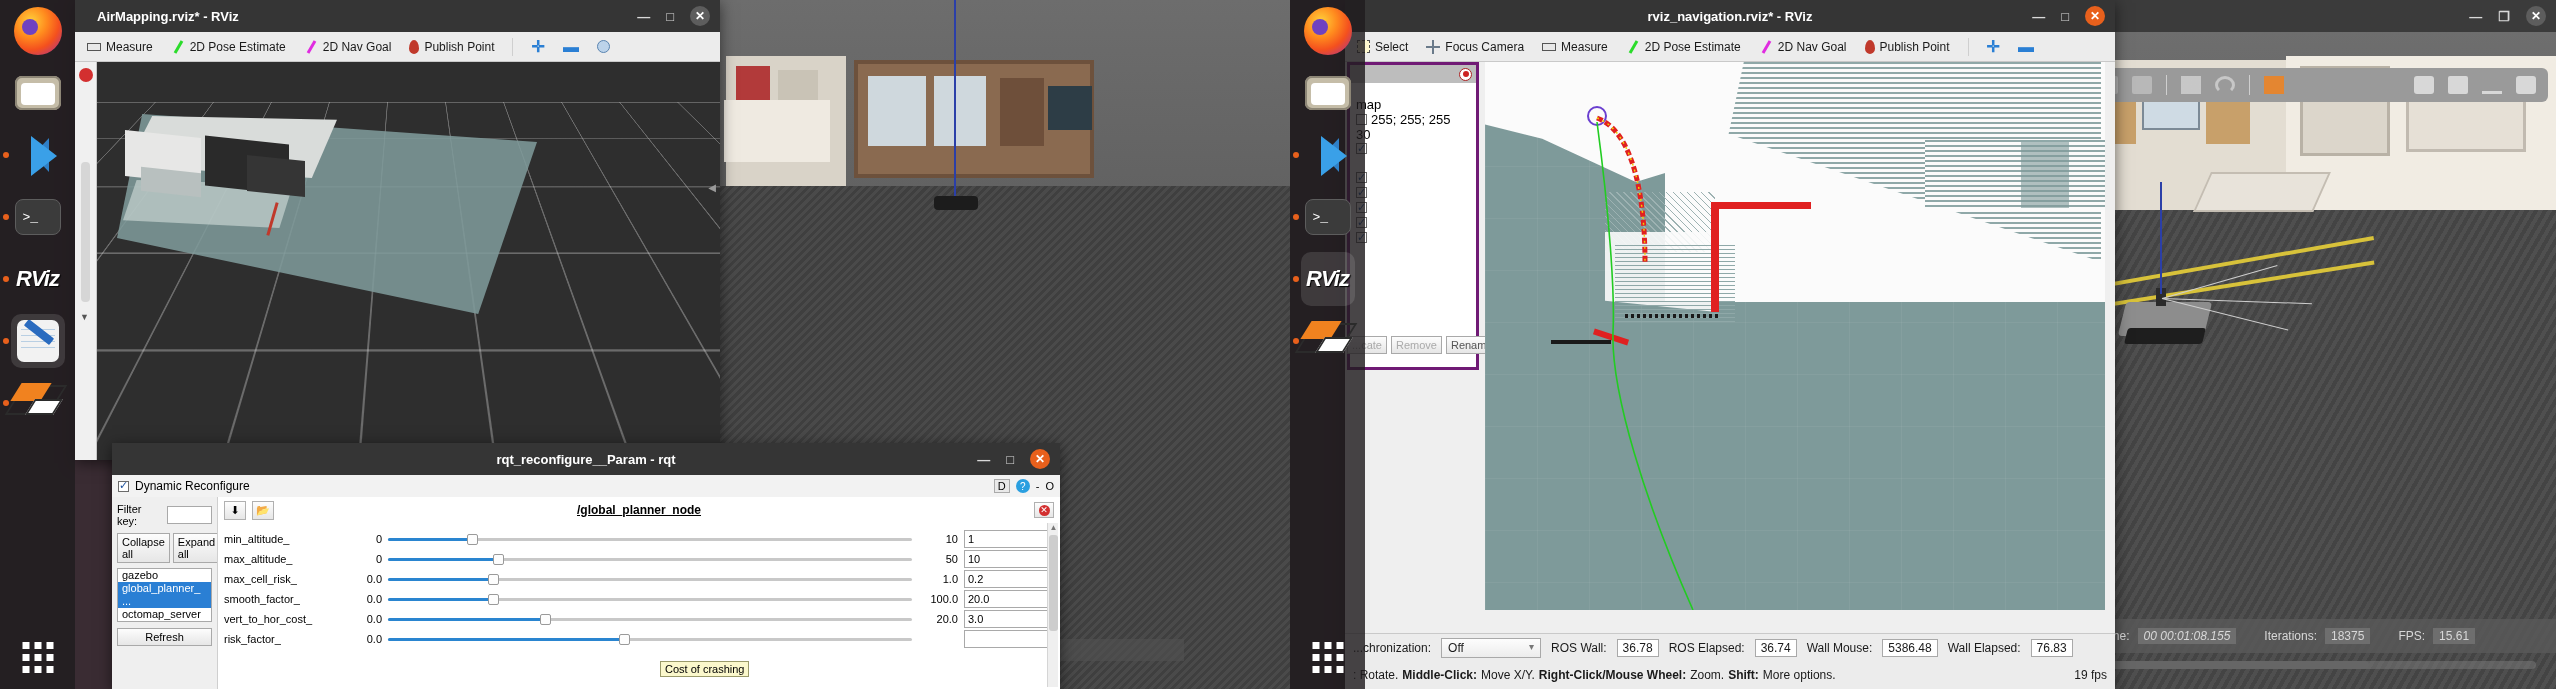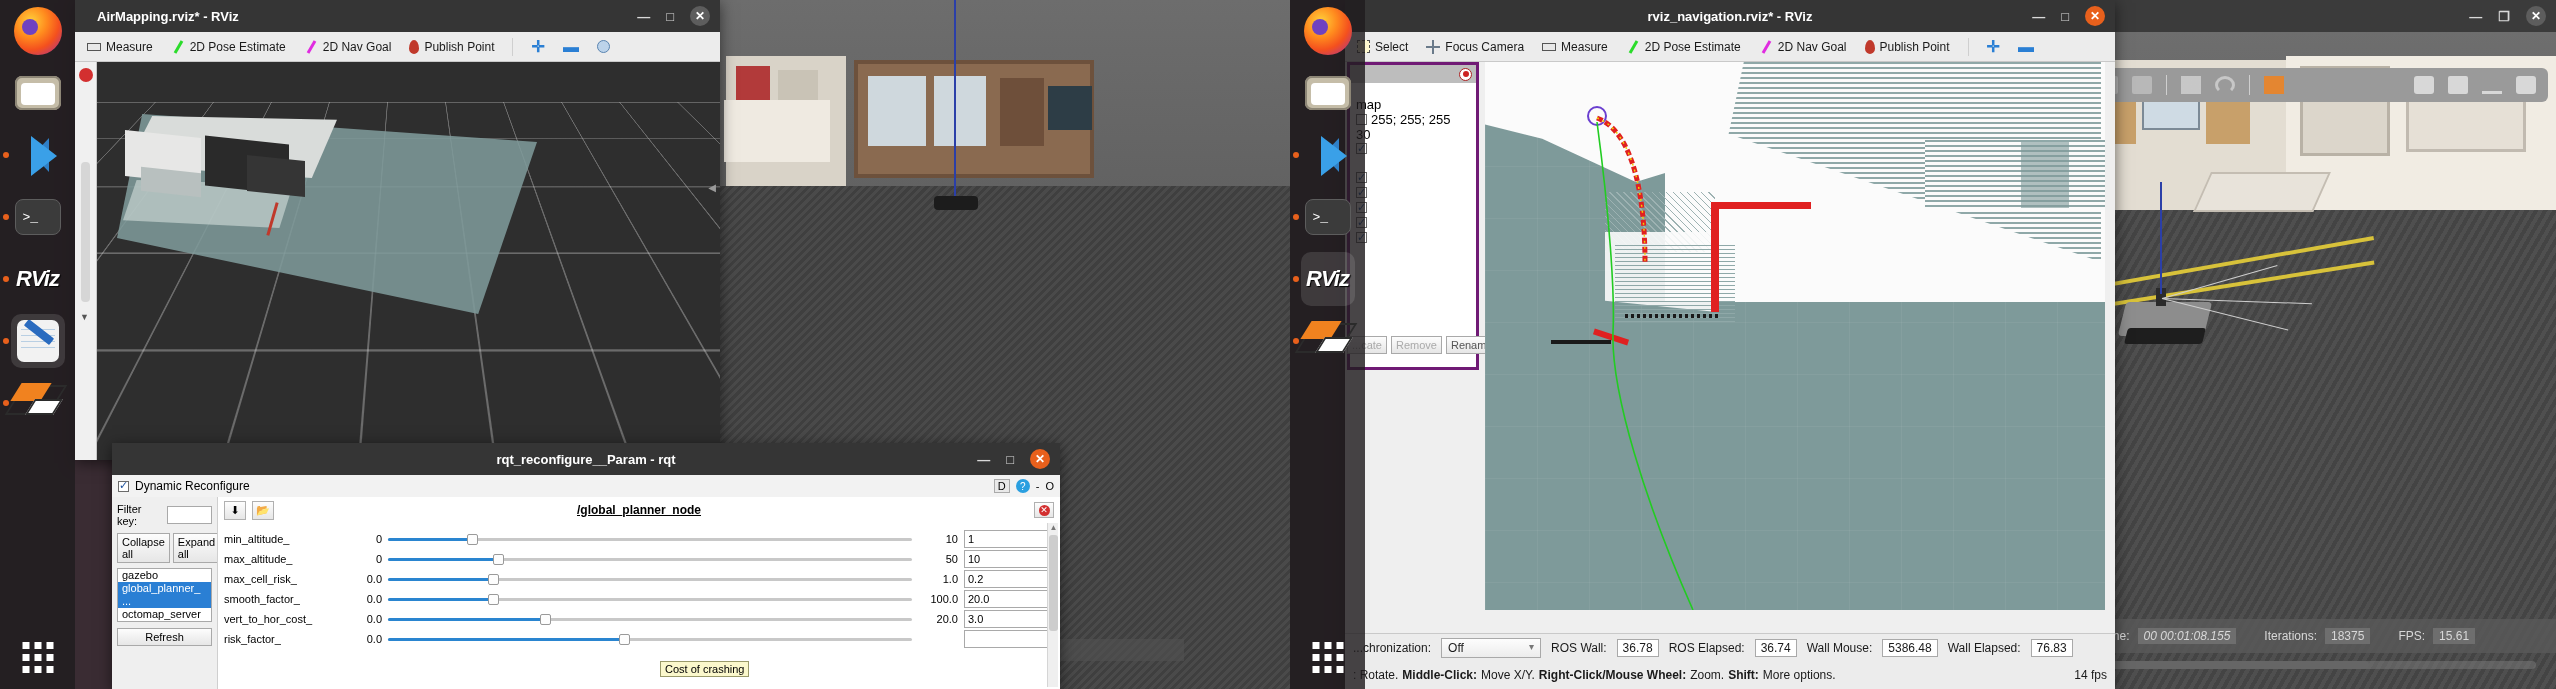--- a/index.html
+++ b/index.html
@@ -383,21 +383,21 @@
     </div>
     <div class="statusbar" style="position:absolute;left:0;bottom:0;width:770px;height:28px;border-top:none;">
       <span class="hint">: Rotate.</span>
       <b style="margin-left:-6px;">Middle-Click:</b>
       <span class="hint" style="margin-left:-6px;">Move X/Y.</span>
       <b style="margin-left:-6px;">Right-Click/Mouse Wheel:</b>
       <span class="hint" style="margin-left:-6px;">Zoom.</span>
       <b style="margin-left:-6px;">Shift:</b>
       <span class="hint" style="margin-left:-6px;">More options.</span>
       <span style="flex:1"></span>
-      <span class="hint">14 fps</span>
+      <span class="hint">19 fps</span>
     </div>
   </div>
 
   <div class="win" style="left:75px; top:0; width:645px; height:460px;">
     <div class="titlebar" style="justify-content:flex-start;padding-left:22px;">
       <span>AirMapping.rviz* - RViz</span>
       <div class="wbtns">
         <span class="wb">—</span>
         <span class="wb">□</span>
         <span class="wb close">✕</span>

